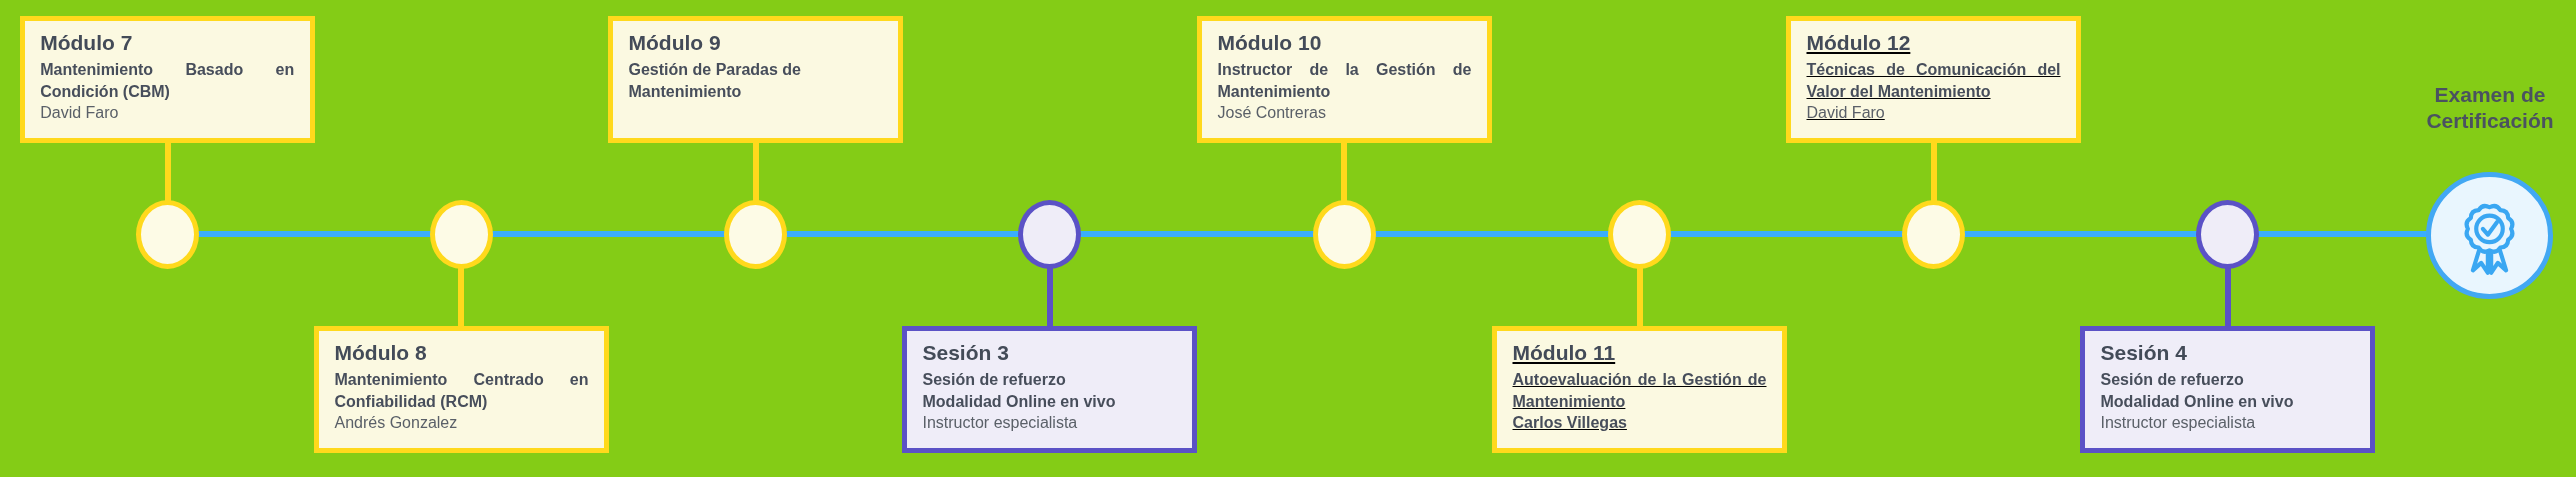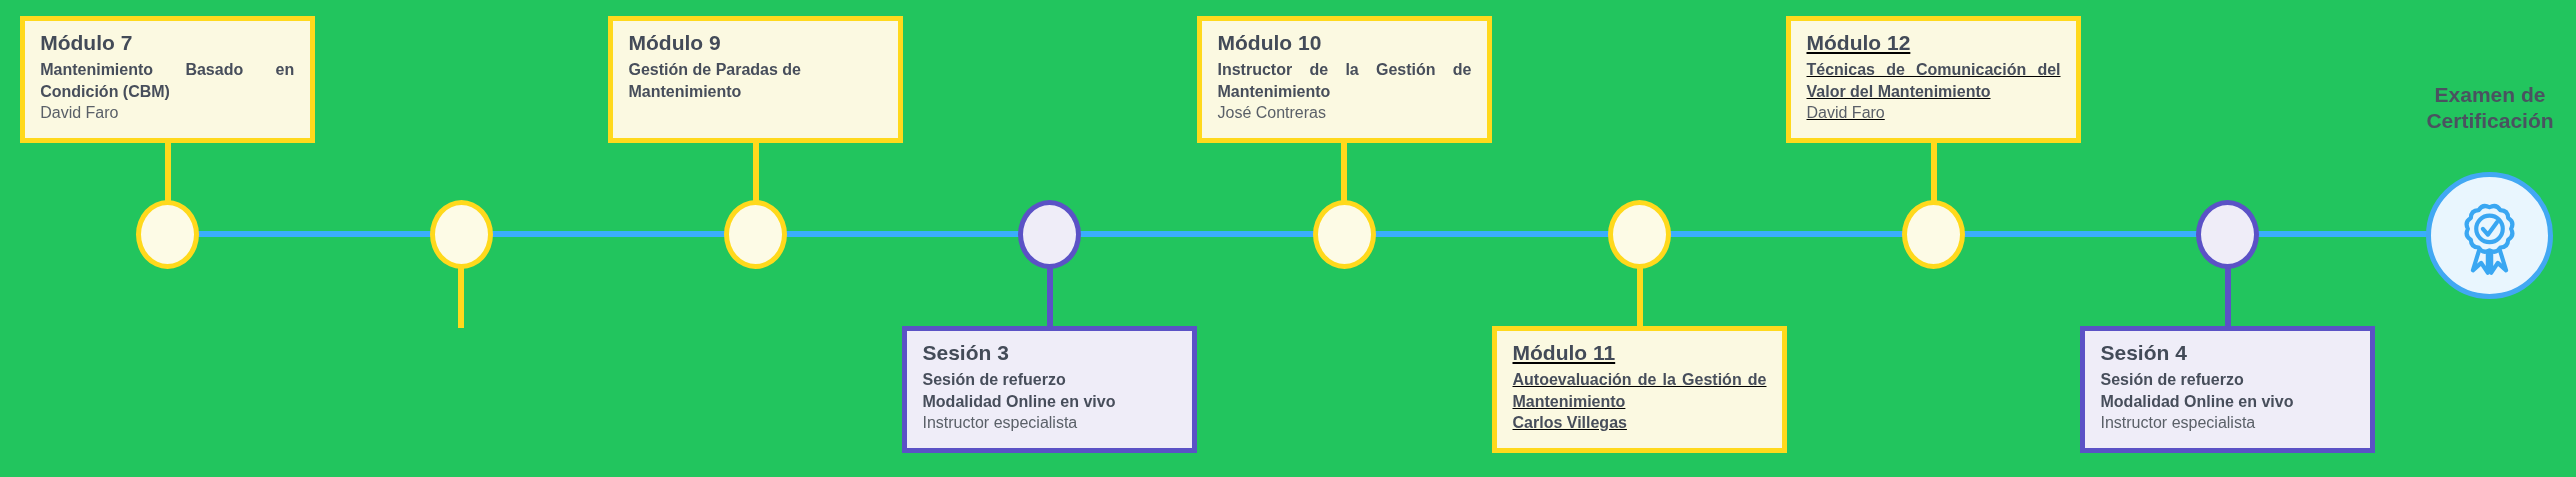--- a/index.html
+++ b/index.html
@@ -1,19 +1,19 @@
 <!DOCTYPE html>
 <html style="font-size:11.2px"><head>
 <meta charset="utf-8">
 <style>
   html,body{margin:0;padding:0;background:#4D646B;}
   #canvas{
     position:relative;
     width:2576px;height:477px;
-    background:#22c55e;
+    background:#84cc16;
     font-family:"Liberation Sans", sans-serif;
     overflow:hidden;
   }
   
   .timeline-line{
     position:absolute;left:167px;top:231px;width:2265px;height:5.6px;
     background:#3AAEFC;z-index:1;
   }
   .connector{position:absolute;width:5.6px;z-index:1;}
   .connector.module{background:#FFD91C;}
@@ -92,20 +92,25 @@
   <div class="node module" style="left:1608px;"></div>
   <div class="node module" style="left:1902px;"></div>
   <div class="node session" style="left:2196px;"></div>
 
   <div class="card module pos-m7">
     <div class="title">Módulo 7</div>
     <div class="subtitle justify">Mantenimiento Basado en Condición (CBM)</div>
     <div class="person">David Faro</div>
   </div>
 
+  <div class="card module pos-m8">
+    <div class="title">Módulo 8</div>
+    <div class="subtitle justify">Mantenimiento Centrado en Confiabilidad (RCM)</div>
+    <div class="person">Andrés Gonzalez</div>
+  </div>
 
   <div class="card module pos-m9">
     <div class="title">Módulo 9</div>
     <div class="subtitle">Gestión de Paradas de Mantenimiento</div>
   </div>
 
   <div class="card session pos-s3">
     <div class="title">Sesión 3</div>
     <div class="subtitle">Sesión de refuerzo</div>
     <div class="subtitle">Modalidad Online en vivo</div>

